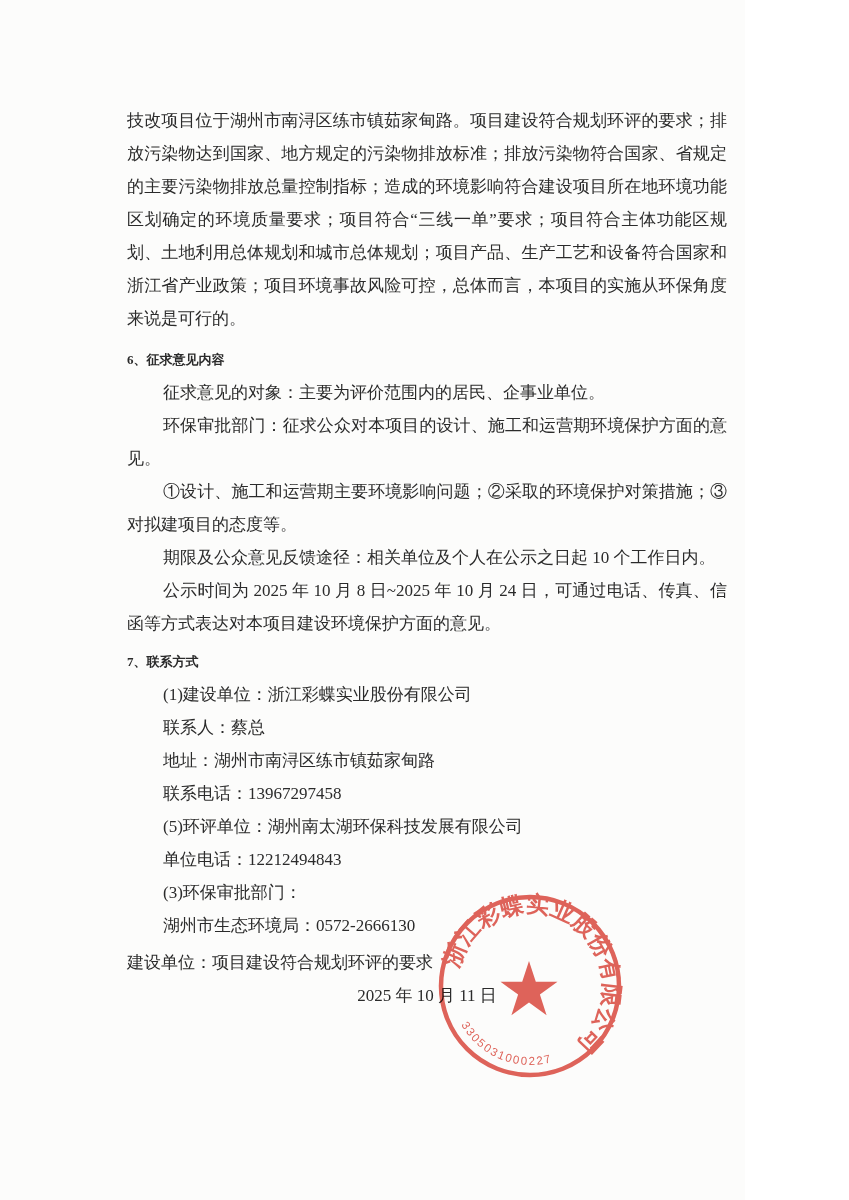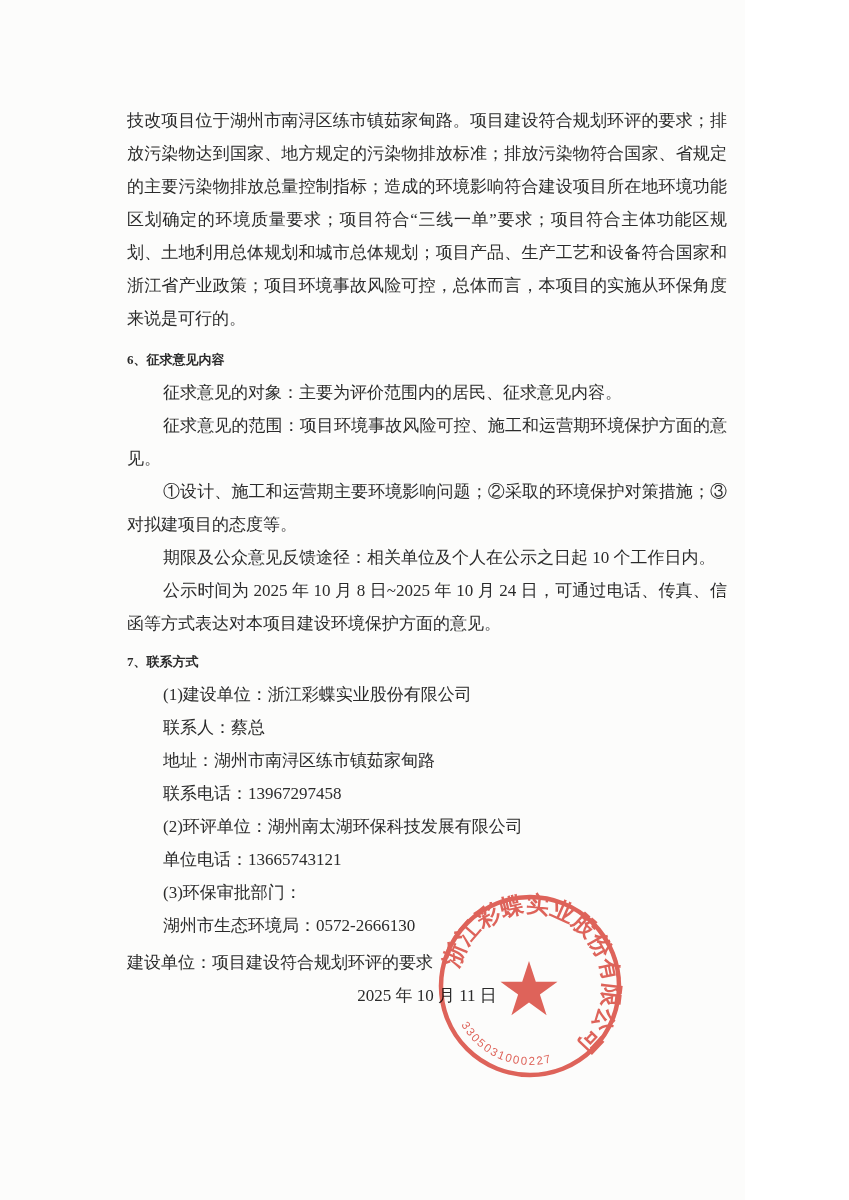--- a/index.html
+++ b/index.html
@@ -62,34 +62,34 @@
 </head>
 <body>
 
 <div class="page">
 
   <div class="content">
     <p>技改项目位于湖州市南浔区练市镇茹家甸路。项目建设符合规划环评的要求；排放污染物达到国家、地方规定的污染物排放标准；排放污染物符合国家、省规定的主要污染物排放总量控制指标；造成的环境影响符合建设项目所在地环境功能区划确定的环境质量要求；项目符合“三线一单”要求；项目符合主体功能区规划、土地利用总体规划和城市总体规划；项目产品、生产工艺和设备符合国家和浙江省产业政策；项目环境事故风险可控，总体而言，本项目的实施从环保角度来说是可行的。</p>
 
     <p class="heading h6">6、征求意见内容</p>
 
-    <p class="indent">征求意见的对象：主要为评价范围内的居民、征求意见内容。</p>
-    <p class="indent">征求意见的范围：项目环境事故风险可控、施工和运营期环境保护方面的意见。</p>
+    <p class="indent">征求意见的对象：主要为评价范围内的居民、企事业单位。</p>
+    <p class="indent">环保审批部门：征求公众对本项目的设计、施工和运营期环境保护方面的意见。</p>
     <p class="indent">①设计、施工和运营期主要环境影响问题；②采取的环境保护对策措施；③对拟建项目的态度等。</p>
     <p class="indent">期限及公众意见反馈途径：相关单位及个人在公示之日起 10 个工作日内。</p>
     <p class="indent">公示时间为 2025 年 10 月 8 日~2025 年 10 月 24 日，可通过电话、传真、信函等方式表达对本项目建设环境保护方面的意见。</p>
 
     <p class="heading h7">7、联系方式</p>
 
     <p class="indent">(1)建设单位：浙江彩蝶实业股份有限公司</p>
     <p class="indent">联系人：蔡总</p>
     <p class="indent">地址：湖州市南浔区练市镇茹家甸路</p>
     <p class="indent">联系电话：13967297458</p>
-    <p class="indent">(2)环评单位：湖州南太湖环保科技发展有限公司</p>
-    <p class="indent">单位电话：13665743121</p>
+    <p class="indent">(5)环评单位：湖州南太湖环保科技发展有限公司</p>
+    <p class="indent">单位电话：12212494843</p>
     <p class="indent">(3)环保审批部门：</p>
     <p class="indent">湖州市生态环境局：0572-2666130</p>
 
     <p class="sig-company">建设单位：项目建设符合规划环评的要求</p>
     <p class="sig-date">2025 年 10 月 11 日</p>
   </div>
 
   <svg class="stamps-overlay" viewBox="0 0 849 1200">
 
     <g fill="#dc4b40" stroke="none" opacity="0.86">

